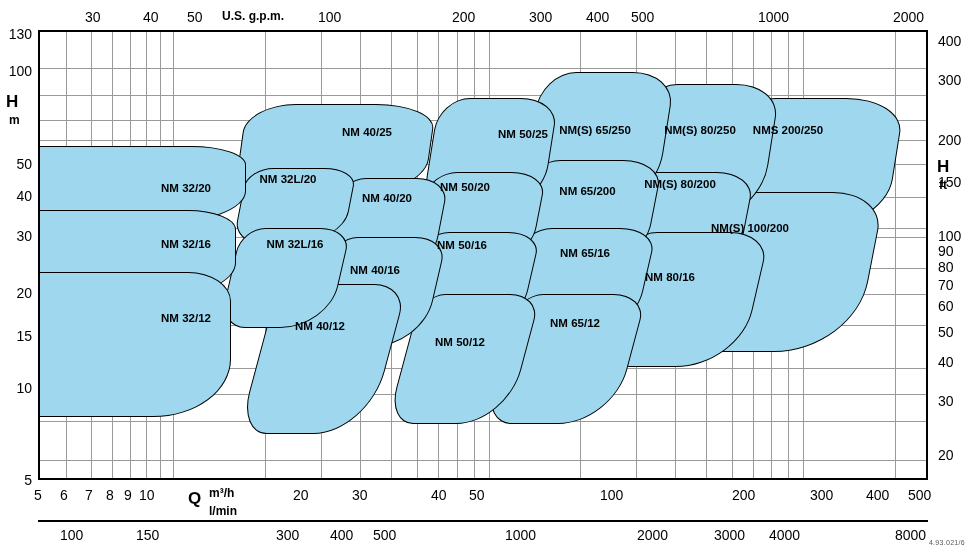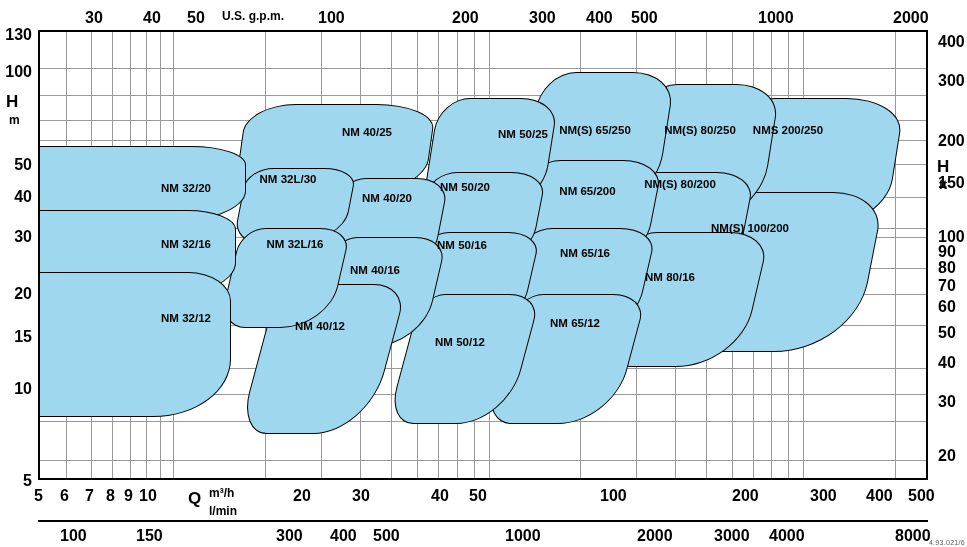--- a/index.html
+++ b/index.html
@@ -13,22 +13,22 @@
     box-sizing:border-box;
     background:#fff;
     overflow:hidden;
   }
   .grid-line{position:absolute;background:#9a9a9a;}
   .grid-v{width:1px;top:0;bottom:0;}
   .grid-h{height:1px;left:0;right:0;}
 
   .tick-label{
     position:absolute;
-    font-size:16px;
-    font-weight:bold;
+    font-size:14px;
+    font-weight:normal;
     color:#000;
     white-space:nowrap;
   }
   .tick-top{top:9px;}
   .tick-bottom{}
   .tick-left{text-align:right;}
   .tick-right{text-align:left;}
 
   .axis-title{
     position:absolute;
@@ -238,21 +238,21 @@
     <div class="region" style="left:-4px;top:240px;width:195px;height:145px;
                 border-radius:0% 22% 40% 0%/0% 20% 40% 0%;"></div>
 
     <div class="region-label" style="left:272px;top:94px;width:110px;">NM 40/25</div>
     <div class="region-label" style="left:438px;top:96px;width:90px;">NM 50/25</div>
     <div class="region-label" style="left:500px;top:92px;width:110px;">NM(S) 65/250</div>
     <div class="region-label" style="left:605px;top:92px;width:110px;">NM(S) 80/250</div>
     <div class="region-label" style="left:693px;top:92px;width:110px;">NMS 200/250</div>
 
     <div class="region-label" style="left:96px;top:150px;width:100px;">NM 32/20</div>
-    <div class="region-label" style="left:198px;top:141px;width:100px;">NM 32L/30</div>
+    <div class="region-label" style="left:198px;top:141px;width:100px;">NM 32L/20</div>
     <div class="region-label" style="left:297px;top:160px;width:100px;">NM 40/20</div>
     <div class="region-label" style="left:375px;top:149px;width:100px;">NM 50/20</div>
     <div class="region-label" style="left:495px;top:153px;width:105px;">NM 65/200</div>
     <div class="region-label" style="left:600px;top:146px;width:80px;">NM(S) 80/200</div>
     <div class="region-label" style="left:650px;top:190px;width:120px;">NM(S) 100/200</div>
 
     <div class="region-label" style="left:96px;top:206px;width:100px;">NM 32/16</div>
     <div class="region-label" style="left:205px;top:206px;width:100px;">NM 32L/16</div>
     <div class="region-label" style="left:285px;top:232px;width:100px;">NM 40/16</div>
     <div class="region-label" style="left:372px;top:207px;width:100px;">NM 50/16</div>

